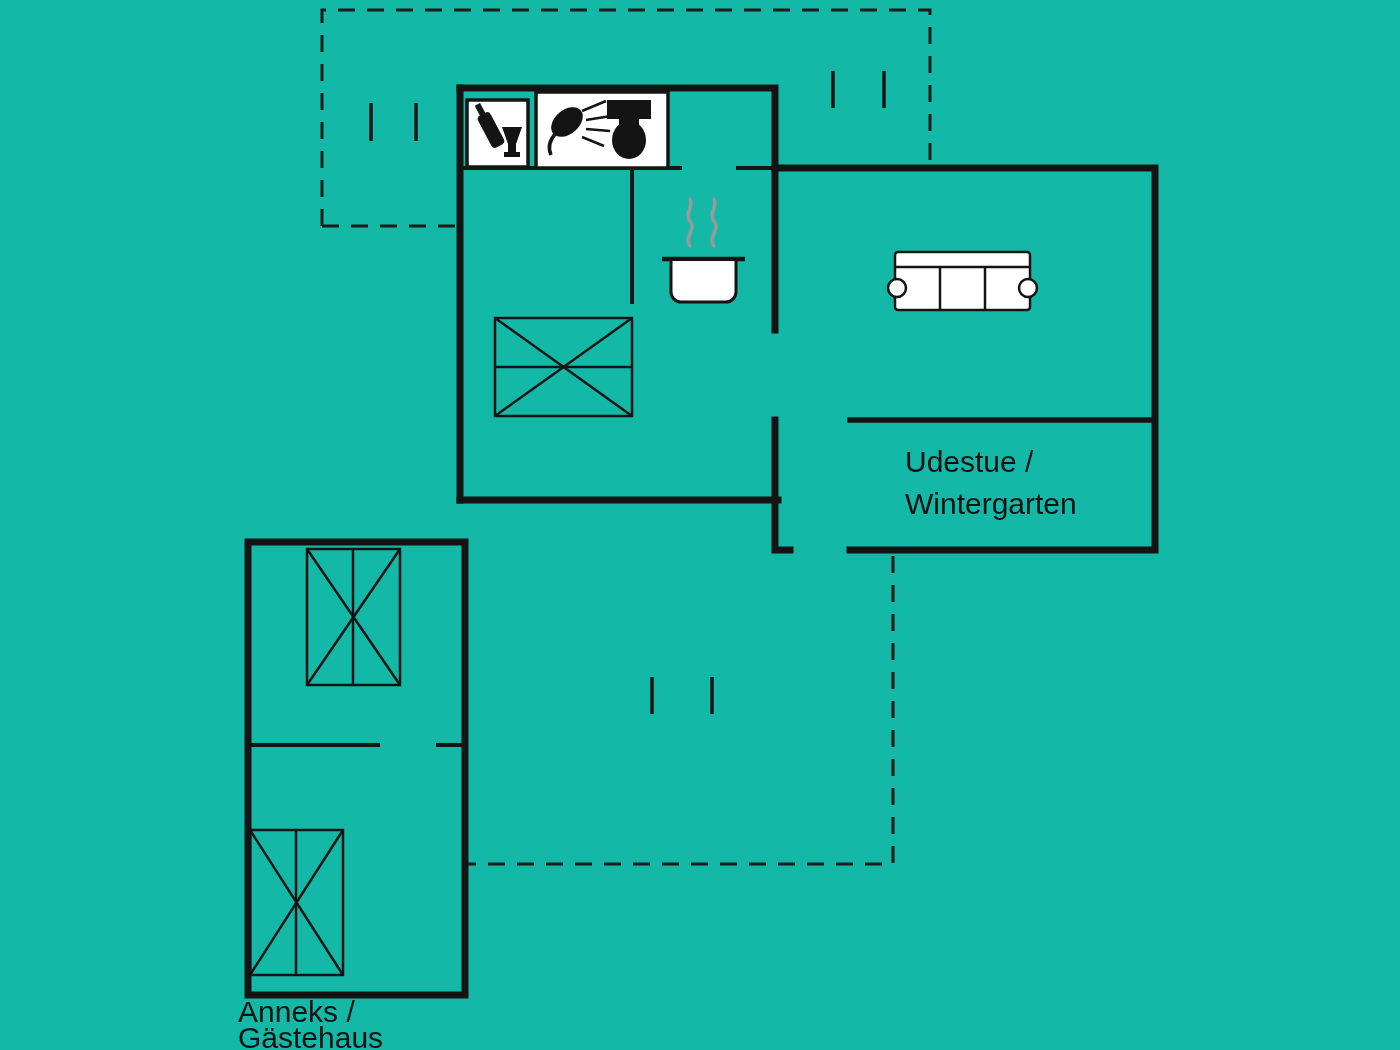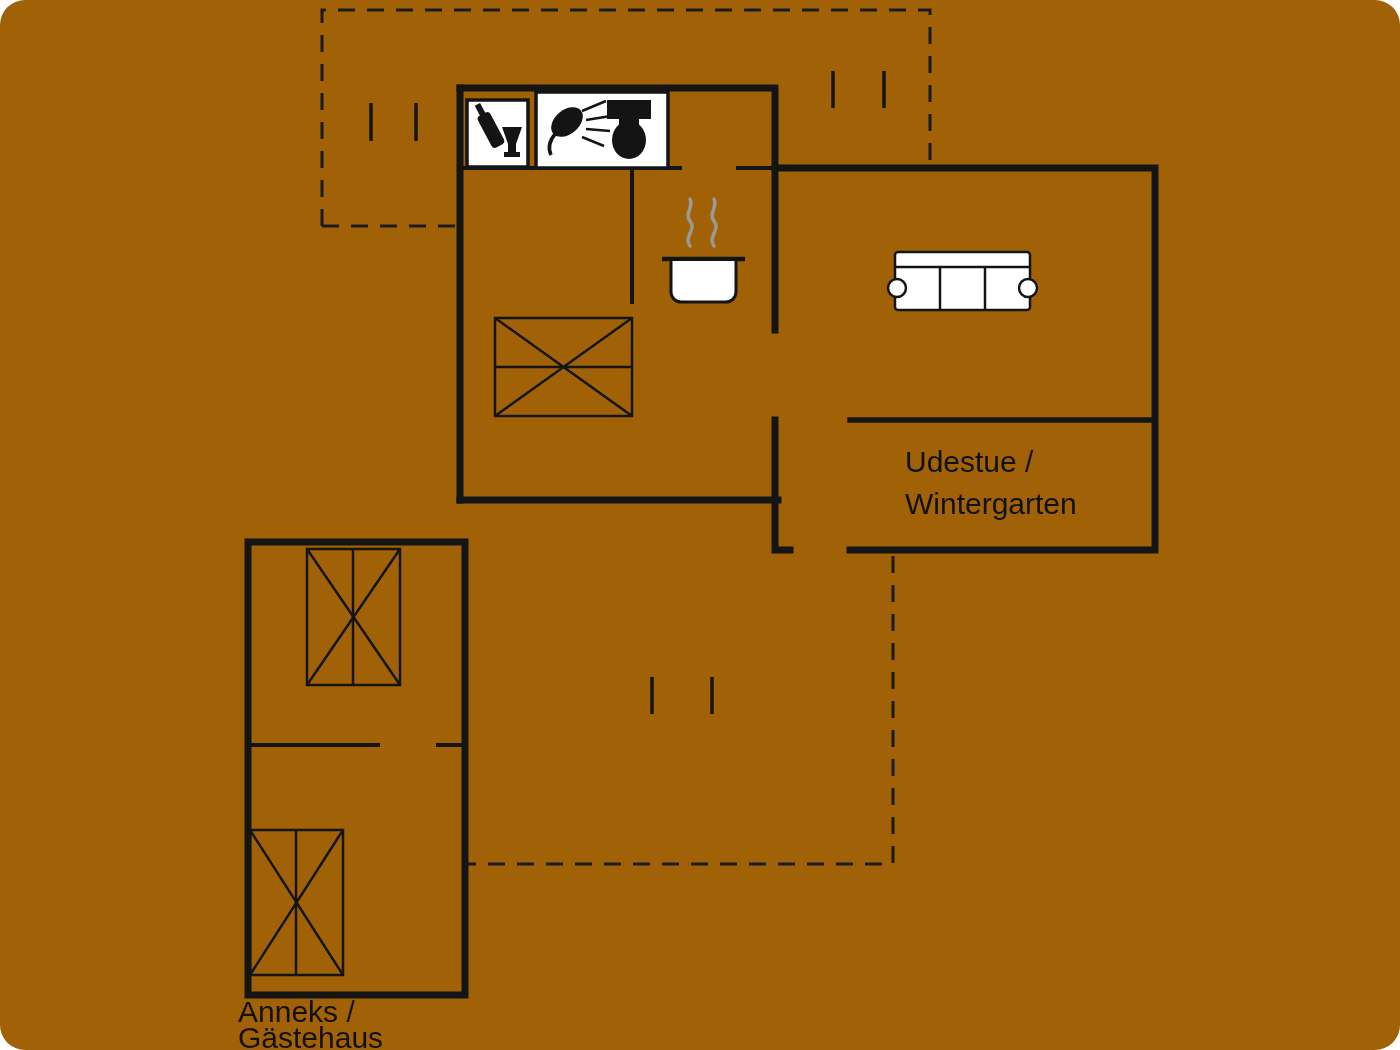--- a/index.html
+++ b/index.html
@@ -8,22 +8,21 @@
     background: #ffffff;
     width: 1400px;
     height: 1050px;
     overflow: hidden;
     font-family: "Liberation Sans", sans-serif;
   }
   #stage {
     position: relative;
     width: 1400px;
     height: 1050px;
-    background: #a16207;
-    border-radius: 25px;
+    background: #14b8a6;
   }
   svg { display: block; }
 
   .wall-thick { stroke: #141414; stroke-width: 7; fill: none; stroke-linecap: square; }
   .wall-med   { stroke: #141414; stroke-width: 4; fill: none; stroke-linecap: square; }
   .wall-med5  { stroke: #141414; stroke-width: 5.5; fill: none; stroke-linecap: square; }
   .dash       { stroke: #1a1a1a; stroke-width: 3; fill: none; stroke-dasharray: 17 12; }
   .furn       { stroke: #141414; stroke-width: 2.5; fill: none; }
   .furn-w     { stroke: #141414; stroke-width: 2.5; fill: #ffffff; }
   .furn-f     { fill: #141414; stroke: none; }

